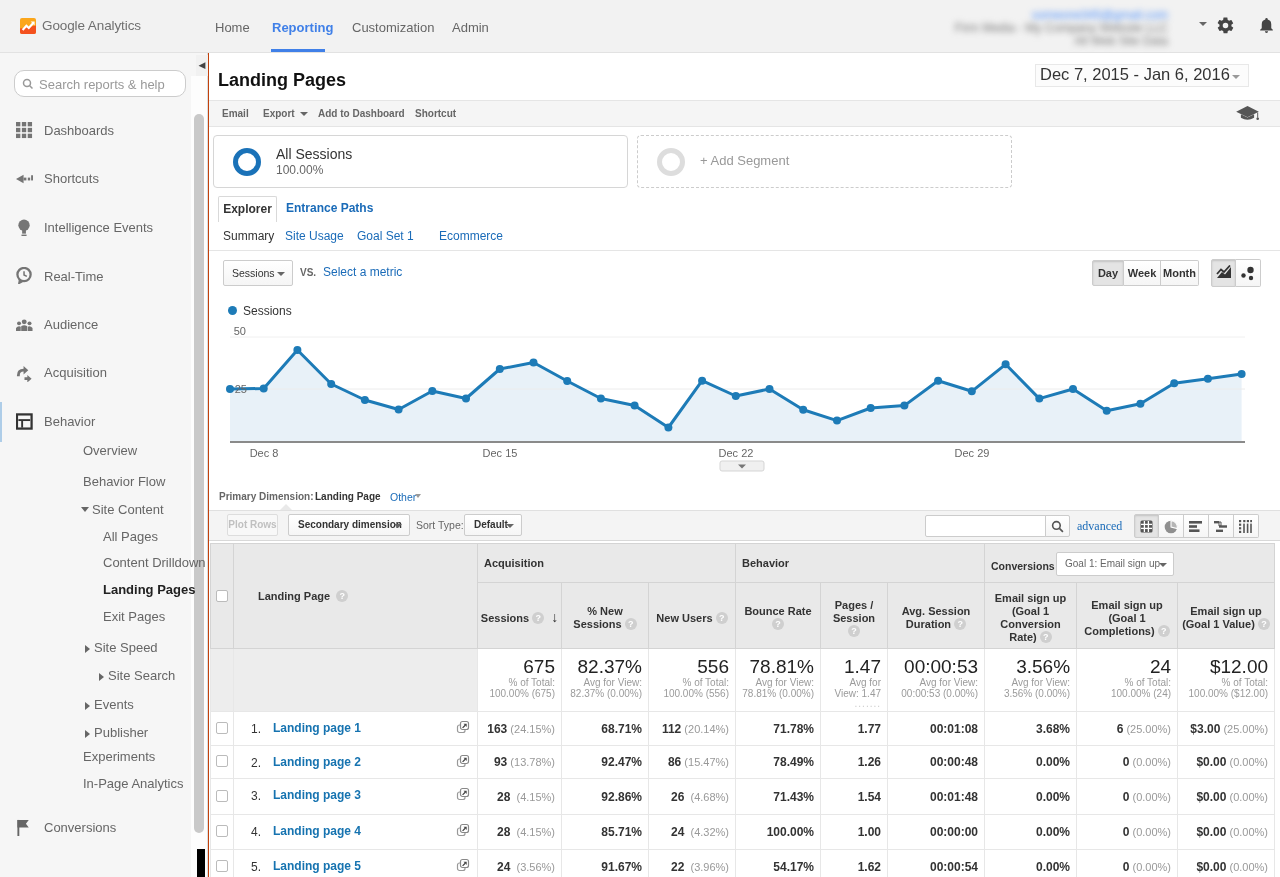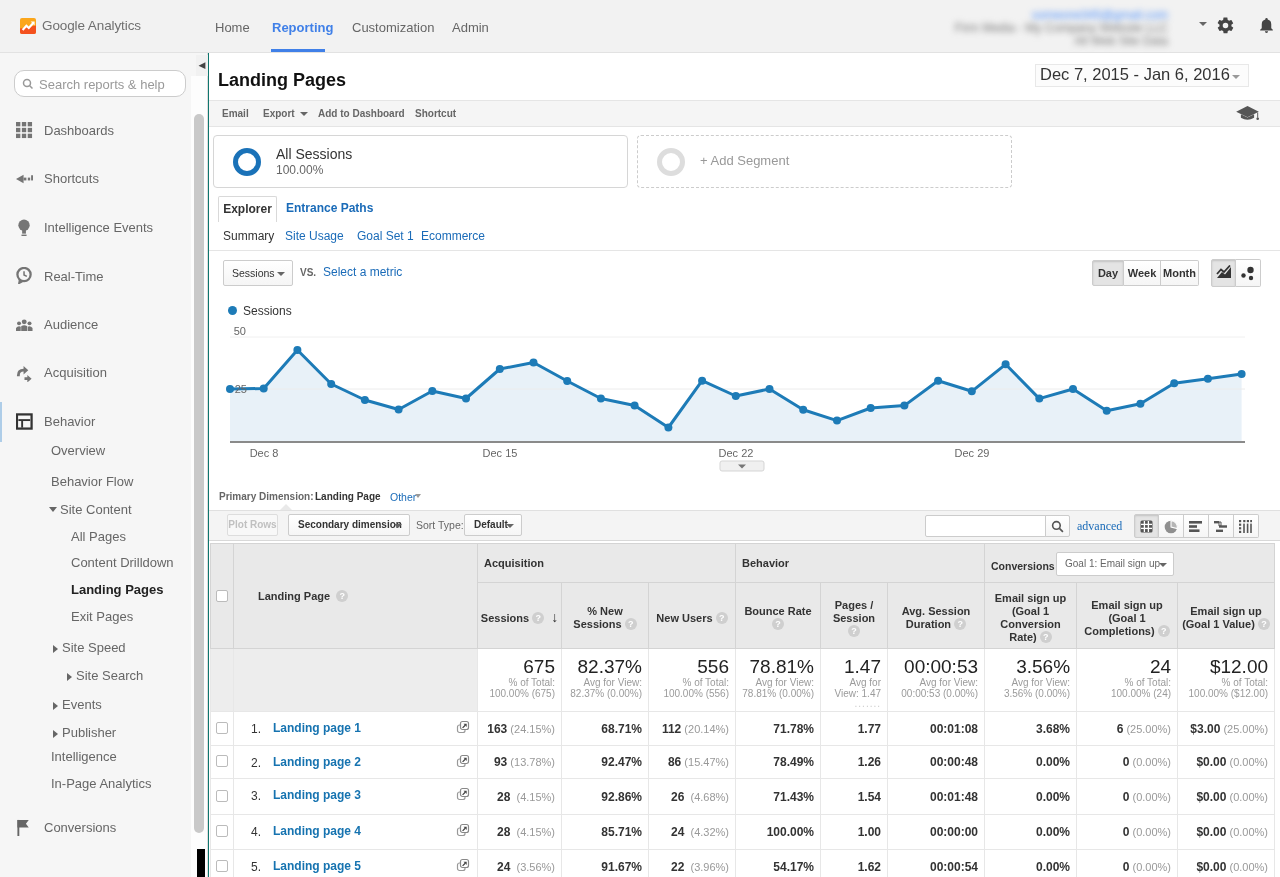--- a/index.html
+++ b/index.html
@@ -1,18 +1,18 @@
 <!DOCTYPE html>
 <html><head>
 <meta charset="utf-8">
 <style>
 * { margin:0; padding:0; box-sizing:border-box; }
 html,body { width:1280px; height:877px; overflow:hidden; background:#fff;
   font-family:"Liberation Sans", sans-serif; }
-#page { position:relative; width:1232px; height:877px; background:#0f766e; }
+#page { position:relative; width:1232px; height:877px; background:#c2410c; }
 
 #topbar { position:absolute; left:0; top:0; width:1280px; height:53px;
   background:#f2f2f2; border-bottom:1px solid #e2e2e2; }
 #logo { position:absolute; left:20px; top:18px; width:16px; height:16px; }
 #logotext { position:absolute; left:42px; top:18px; font-size:13.5px; color:#707070; letter-spacing:-0.1px;}
 .topnav { position:absolute; top:20px; font-size:13px; color:#666; }
 #nav-rep { color:#4080e8; font-weight:bold; }
 #repline { position:absolute; left:271px; top:49px; width:54px; height:3px; background:#4080e8; }
 .blurline { position:absolute; filter:blur(3px); white-space:nowrap; }
 
@@ -20,21 +20,21 @@
   background:#f6f6f6; border-right:1px solid #ddd; }
 #collapse { position:absolute; left:196px; top:2px; width:12px; height:21px; background:#f1f1f1; color:#444; font-size:9px; line-height:21px; text-align:center;}
 #searchbox { position:absolute; left:14px; top:17px; width:172px; height:27px;
   background:#fff; border:1px solid #ccc; border-radius:10px; }
 #searchbox span { position:absolute; left:24px; top:6px; font-size:13px; color:#999; }
 #sb-track { position:absolute; left:191px; top:23px; width:16px; height:801px; background:#fdfdfd; }
 #sb-thumb { position:absolute; left:194px; top:61px; width:10px; height:719px; background:#c9c9c9; border-radius:5px; }
 #blackbar { position:absolute; left:197px; top:796px; width:8px; height:28px; background:#000; }
 .snav { position:absolute; left:44px; font-size:13px; color:#666; white-space:nowrap; }
 .sico { position:absolute; left:16px; width:17px; height:17px; }
-.ssub { position:absolute; font-size:13px; color:#666; white-space:nowrap; }
+.ssub { position:absolute; font-size:13px; color:#666; white-space:nowrap;margin-left:32px; }
 #activebar { position:absolute; left:0; top:349px; width:2px; height:40px; background:#aecde8; }
 .tri-d { display:inline-block; width:0; height:0; border-left:4px solid transparent; border-right:4px solid transparent; border-top:5px solid #666; margin-right:3px; vertical-align:2px;}
 .tri-r { display:inline-block; width:0; height:0; border-top:4px solid transparent; border-bottom:4px solid transparent; border-left:5px solid #666; margin-right:4px; vertical-align:-1px;}
 
 #content { position:absolute; left:209px; top:53px; width:1071px; height:824px; background:#fff; }
 #title { position:absolute; left:9px; top:17px; font-size:18px; font-weight:bold; color:#111; }
 #datebox { position:absolute; left:826px; top:11px; width:214px; height:23px; background:#fcfcfc; border:1px solid #e8e8e8; border-radius:0; }
 #datebox .dtxt { position:absolute; left:4px; top:0px; font-size:16.5px; color:#333; white-space:nowrap; }
 #toolbar { position:absolute; left:0; top:47px; width:1071px; height:27px; background:#f5f5f5;
   border-top:1px solid #e5e5e5; border-bottom:1px solid #e5e5e5; }
@@ -212,21 +212,21 @@
     <div class="ssub" style="left:51px; top:421px;">Behavior Flow</div>
     <div class="ssub" style="left:49px; top:449px;"><span class="tri-d"></span>Site Content</div>
     <div class="ssub" style="left:71px; top:476px;">All Pages</div>
     <div class="ssub" style="left:71px; top:502px;">Content Drilldown</div>
     <div class="ssub" style="left:71px; top:529px;font-weight:bold; color:#222;">Landing Pages</div>
     <div class="ssub" style="left:71px; top:556px;">Exit Pages</div>
     <div class="ssub" style="left:53px; top:587px;"><span class="tri-r"></span>Site Speed</div>
     <div class="ssub" style="left:67px; top:615px;text-align:center;"><span class="tri-r"></span>Site Search</div>
     <div class="ssub" style="left:53px; top:644px;"><span class="tri-r"></span>Events</div>
     <div class="ssub" style="left:53px; top:672px;"><span class="tri-r"></span>Publisher</div>
-    <div class="ssub" style="left:51px; top:696px;">Intelligence</div>
+    <div class="ssub" style="left:51px; top:696px;">Experiments</div>
     <div class="ssub" style="left:51px; top:723px;">In-Page Analytics</div>
   </div>
 
   <div id="content">
     <div id="title">Landing Pages</div>
     <div id="datebox">
         <span class="dtxt">Dec 7, 2015 - Jan 6, 2016</span>
         <span class="caret" style="position:absolute; right:8px; top:10px; border-top-color:#999;"></span>
       </div>
     <div id="toolbar">
@@ -249,21 +249,21 @@
     <div class="segbox" id="seg2" style="left:428px; width:375px;">
       <div class="donut" style="left:19px; top:12px; width:28px; height:28px; border:5px solid #ddd;"></div>
       <div style="position:absolute; left:62px; top:17px; font-size:13px; color:#999;">+ Add Segment</div>
     </div>
     <div id="tab-explorer">Explorer</div>
     <div id="tab-entrance">Entrance Paths</div>
     <div id="subnav">
       <span class="sn" style="left:14px; color:#333;">Summary</span>
       <span class="sn bluelink" style="left:76px;">Site Usage</span>
       <span class="sn bluelink" style="left:148px;">Goal Set 1</span>
-      <span class="sn bluelink" style="left:212px;text-align:center;">Ecommerce</span>
+      <span class="sn bluelink" style="left:230px;text-align:center;">Ecommerce</span>
     </div>
     <div id="ctl">
       <div class="gabtn" style="position:absolute; left:14px; top:9px; width:70px; height:26px; line-height:24px; padding-left:8px; font-size:10.5px;">Sessions
         <span class="caret" style="position:absolute; right:7px; top:11px;"></span></div>
       <div style="position:absolute; left:91px; top:16px; font-size:10px; font-weight:bold; color:#666;">VS.</div>
       <span class="bluelink" style="position:absolute; left:114px; top:14px; font-size:12px;">Select a metric</span>
       <div style="position:absolute; left:883px; top:9px; height:26px;">
         <div class="gabtn" style="float:left; width:32px; height:26px; line-height:24px; text-align:center; font-weight:bold; background:#e4e4e4; box-shadow:inset 0 1px 2px rgba(0,0,0,0.15); border-radius:2px 0 0 2px;">Day</div>
         <div class="gabtn" style="float:left; width:37px; height:26px; line-height:24px; text-align:center; font-weight:bold; border-left:none; border-radius:0;">Week</div>
         <div class="gabtn" style="float:left; width:38px; height:26px; line-height:24px; text-align:center; font-weight:bold; border-left:none; border-radius:0 2px 2px 0;">Month</div>

